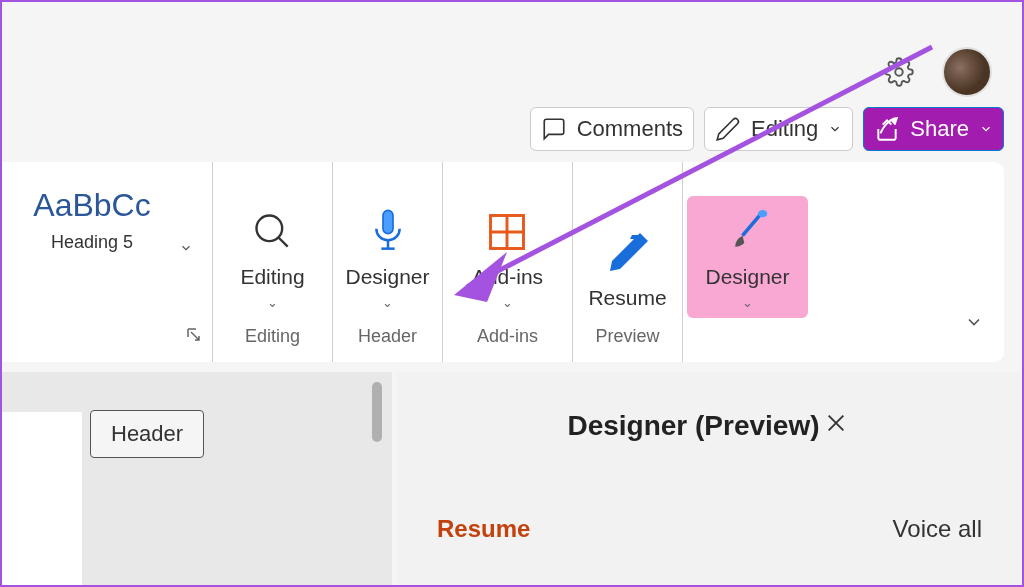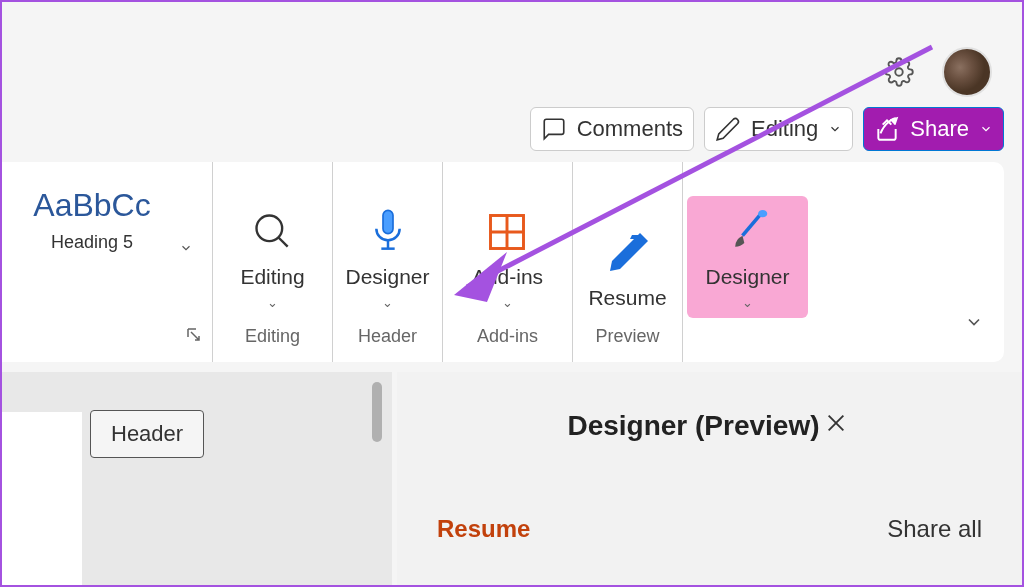--- a/index.html
+++ b/index.html
@@ -424,21 +424,21 @@
     <div class="designer-title">Designer (Preview)</div>
     <div class="close-btn">
       <svg width="22" height="22" viewBox="0 0 24 24" fill="none" stroke="#333" stroke-width="2">
           <line x1="4" y1="4" x2="20" y2="20"></line>
           <line x1="20" y1="4" x2="4" y2="20"></line>
         </svg>
     </div>
   </div>
   <div class="designer-row">
     <div class="designer-section">Resume</div>
-    <div class="show-all">Share all</div>
+    <div class="show-all">Voice all</div>
   </div>
 </div>
 
 <svg class="annotation-arrow" width="550" height="280">
   <defs>
     <marker id="arrowhead" markerWidth="12" markerHeight="12" refX="3" refY="6" orient="auto">
       <polygon points="0 0, 12 6, 0 12" fill="#a452e0"></polygon>
     </marker>
   </defs>
   <line x1="520" y1="10" x2="55" y2="250" stroke="#a452e0" stroke-width="5"></line>

